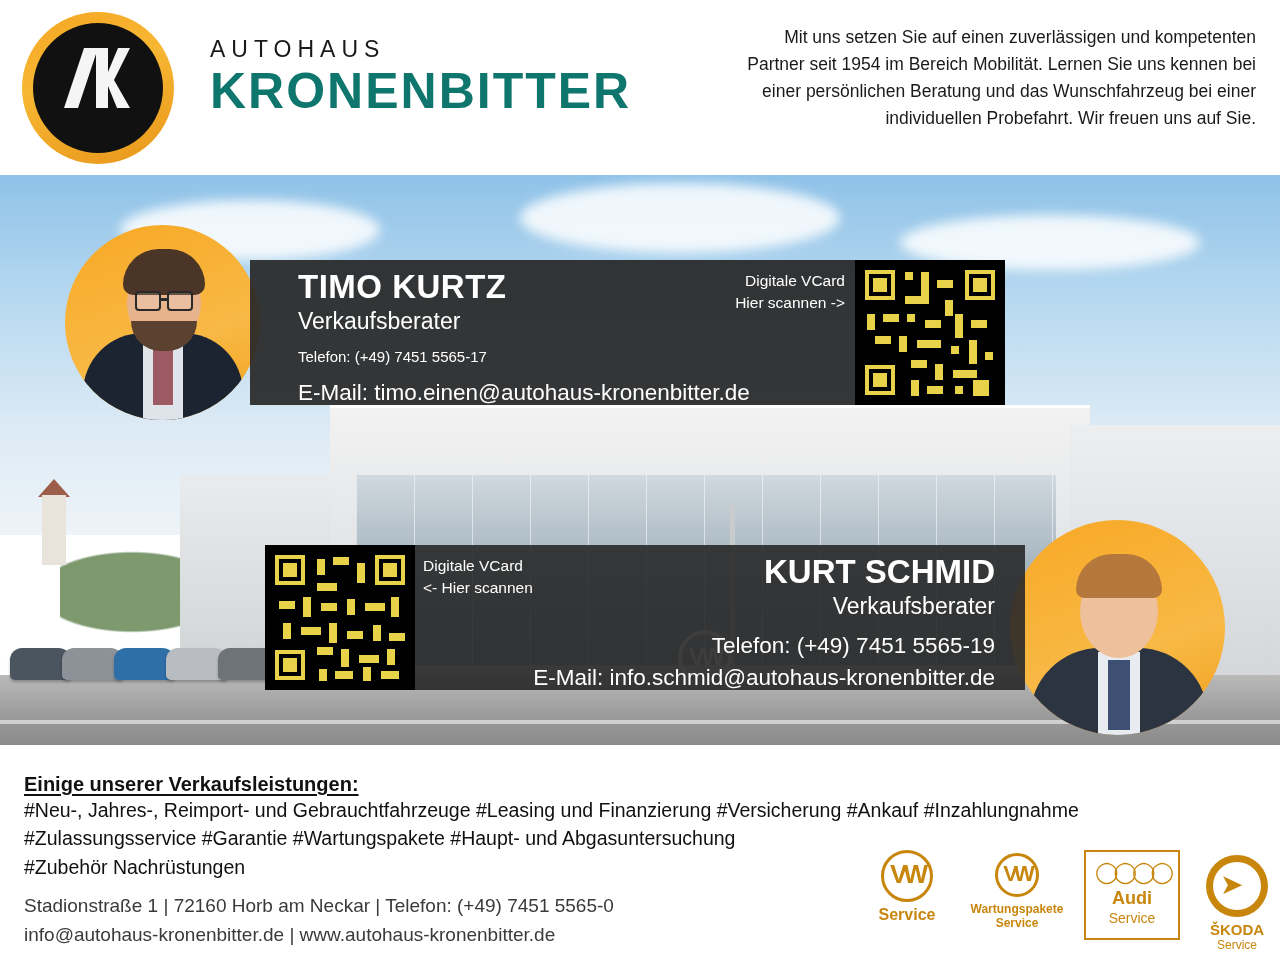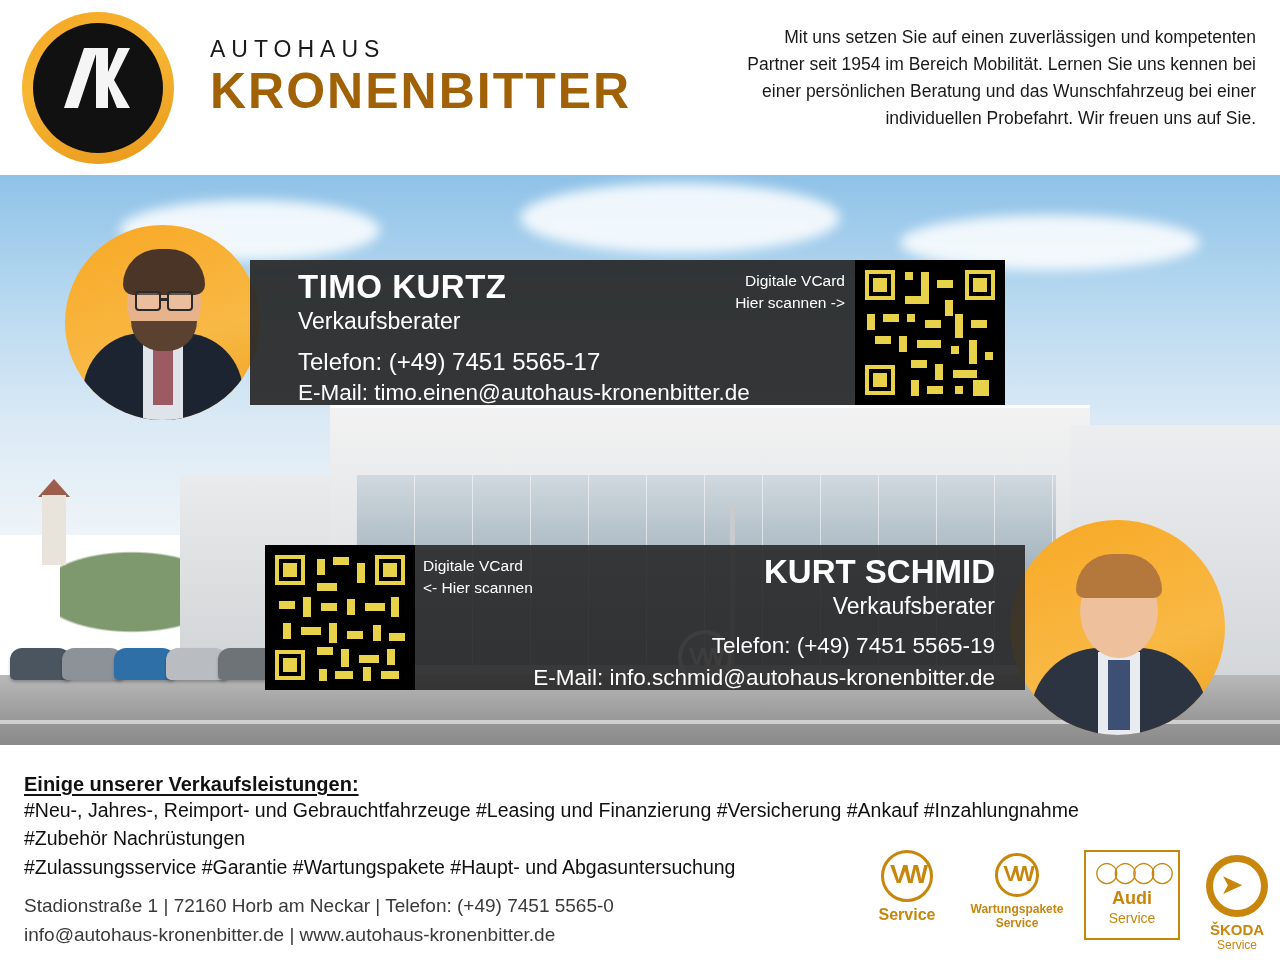--- a/index.html
+++ b/index.html
@@ -31,21 +31,21 @@
   .logo-mark {
     position: absolute; left: 0; top: 0; width: 130px; height: 130px;
   }
   .brand-text {
     position: absolute; left: 210px; top: 36px;
   }
   .brand-top {
     font-size: 23px; letter-spacing: 6px; color: #1a1a1a; font-weight: 400;
   }
   .brand-bottom {
-    font-size: 50px; letter-spacing: 2px; color: #a16207; font-weight: 700;
+    font-size: 50px; letter-spacing: 2px; color: #0f766e; font-weight: 700;
     line-height: 1.05; margin-top: 2px;
   }
   .intro {
     position: absolute; right: 24px; top: 24px; width: 510px;
     text-align: right; font-size: 17.5px; line-height: 1.55; color: #1a1a1a;
   }
 
   
   .band {
     position: absolute; left: 0; top: 175px; width: 1280px; height: 570px;
@@ -137,21 +137,21 @@
     background: rgba(40,40,40,0.93); color: #fff;
   }
   .card1 .name {
     position: absolute; left: 48px; top: 8px;
     font-size: 33px; font-weight: 700; letter-spacing: .5px;
   }
   .card1 .role {
     position: absolute; left: 48px; top: 48px; font-size: 23px; font-weight: 400;
   }
   .card1 .tel {
-    position: absolute; left: 48px; top: 88px; font-size: 24px;
+    position: absolute; left: 48px; top: 88px; font-size: 15px;
   }
   .card1 .mail {
     position: absolute; left: 48px; top: 120px; font-size: 22.5px;
   }
   .card1 .vcard-label {
     position: absolute; right: 160px; top: 10px; text-align: right;
     font-size: 15.5px; line-height: 1.45;
   }
   .qr1 {
     position: absolute; left: 605px; top: 0px; width: 150px; height: 145px;
@@ -422,22 +422,22 @@
       <div class="role">Verkaufsberater</div>
       <div class="tel">Telefon: (+49) 7451 5565-19</div>
       <div class="mail">E-Mail: info.schmid@autohaus-kronenbitter.de</div>
     </div>
   </div>
 
   <div class="services">
     <div class="svc-title">Einige unserer Verkaufsleistungen:</div>
     <div class="svc-lines">
       <div>#Neu-, Jahres-, Reimport- und Gebrauchtfahrzeuge #Leasing und Finanzierung #Versicherung #Ankauf #Inzahlungnahme</div>
+      <div>#Zulassungsservice #Garantie #Wartungspakete #Haupt- und Abgasuntersuchung</div>
       <div>#Zubehör Nachrüstungen</div>
-      <div>#Zulassungsservice #Garantie #Wartungspakete #Haupt- und Abgasuntersuchung</div>
     </div>
   </div>
 
   <div class="footer">
     <div>Stadionstraße 1 | 72160 Horb am Neckar | Telefon: (+49) 7451 5565-0</div>
     <div>info@autohaus-kronenbitter.de | www.autohaus-kronenbitter.de</div>
   </div>
 
   <div class="brands">
     <div class="brand-item" style="left:0px;top:5px;width:90px;">

